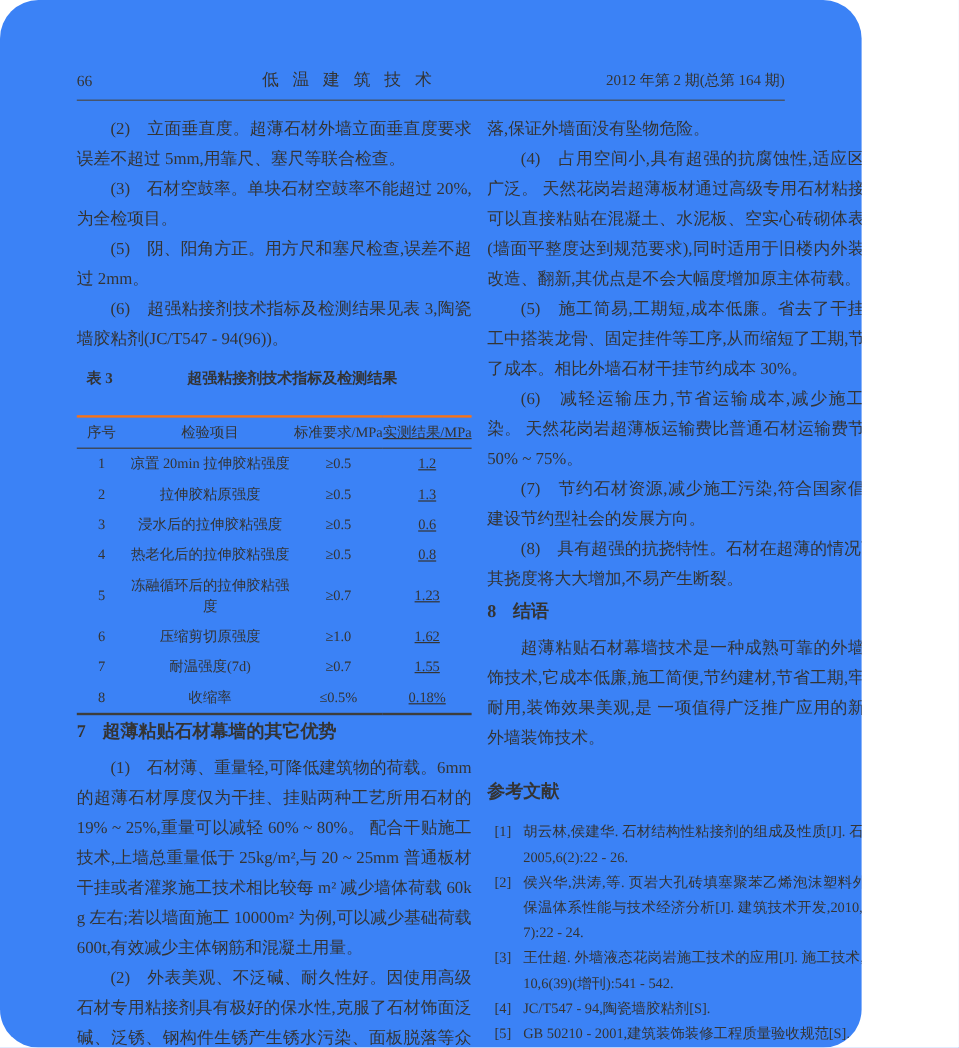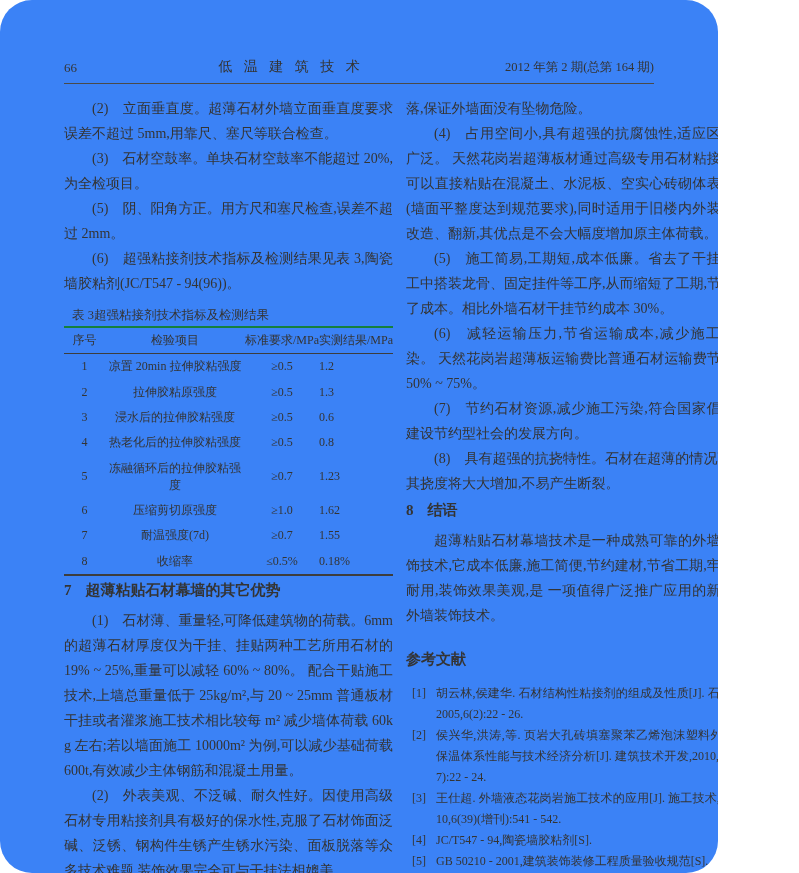--- a/index.html
+++ b/index.html
@@ -41,44 +41,44 @@
     text-align: justify;
     text-indent: 2em;
     word-break: break-all;
   }
   .no-indent { text-indent: 0; }
   
   .table-block { margin-top: 8px; }
   .table-caption {
     display: flex;
     font-size: 12.5px;
-    font-weight: normal;
+    font-weight: bold;
     line-height: 22px;
-    margin-bottom: 0;
+    margin-bottom: 20px;
   }
   .table-caption .tbl-label { margin-left: 8px; }
-  .table-caption .tbl-title { flex: 1; }
+  .table-caption .tbl-title { flex: 1; text-align: center; }
   table.spec {
     width: 100%;
     border-collapse: collapse;
-    border-top: 2px solid #15803d;
+    border-top: 2px solid #f97316;
     border-bottom: 2px solid #3d3d3d;
     font-size: 12px;
   }
   table.spec th {
     font-weight: normal;
     border-bottom: 1.2px solid #3d3d3d;
     padding: 4px 0;
     white-space: nowrap;
   }
   table.spec td { text-align: center; padding: 4.2px 0; }
   table.spec th:nth-child(1), table.spec td:nth-child(1) { width: 13%; text-align: center; }
   table.spec th:nth-child(2), table.spec td:nth-child(2) { width: 45%; text-align: center; }
   table.spec th:nth-child(3), table.spec td:nth-child(3) { width: 21%; text-align: center; }
-  table.spec th:nth-child(4), table.spec td:nth-child(4) { width: 21%; text-align: left; }
+  table.spec th:nth-child(4), table.spec td:nth-child(4) { width: 21%; text-align: center; text-decoration: underline; }
   
   .sec-heading {
     font-size: 15px;
     font-weight: bold;
     margin: 2px 0 6px 0;
     line-height: 24px;
   }
   .sec-heading .sec-num { margin-right: 14px; }
   
   .ref-heading {

